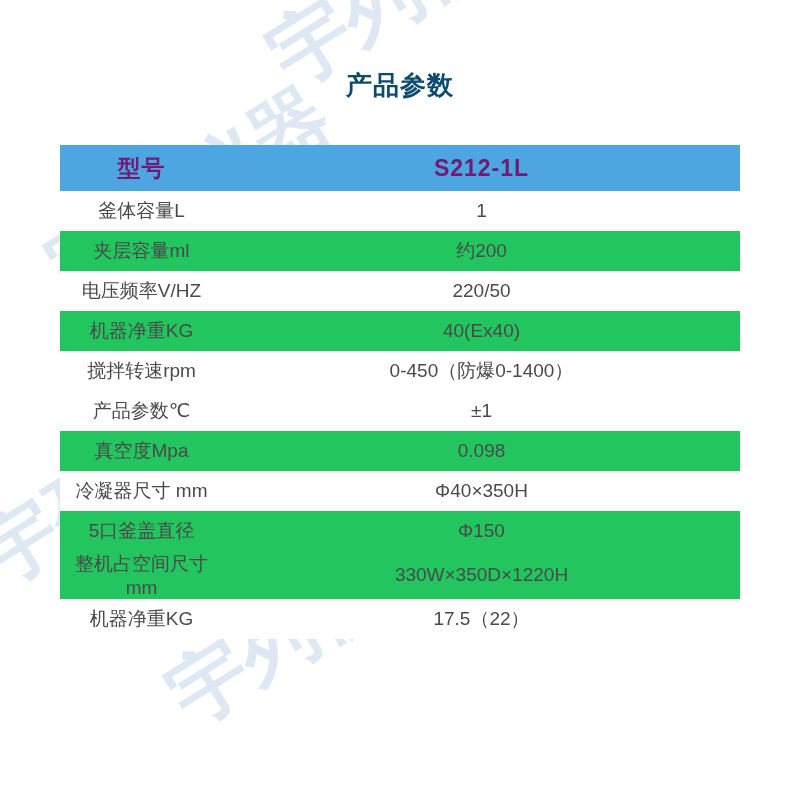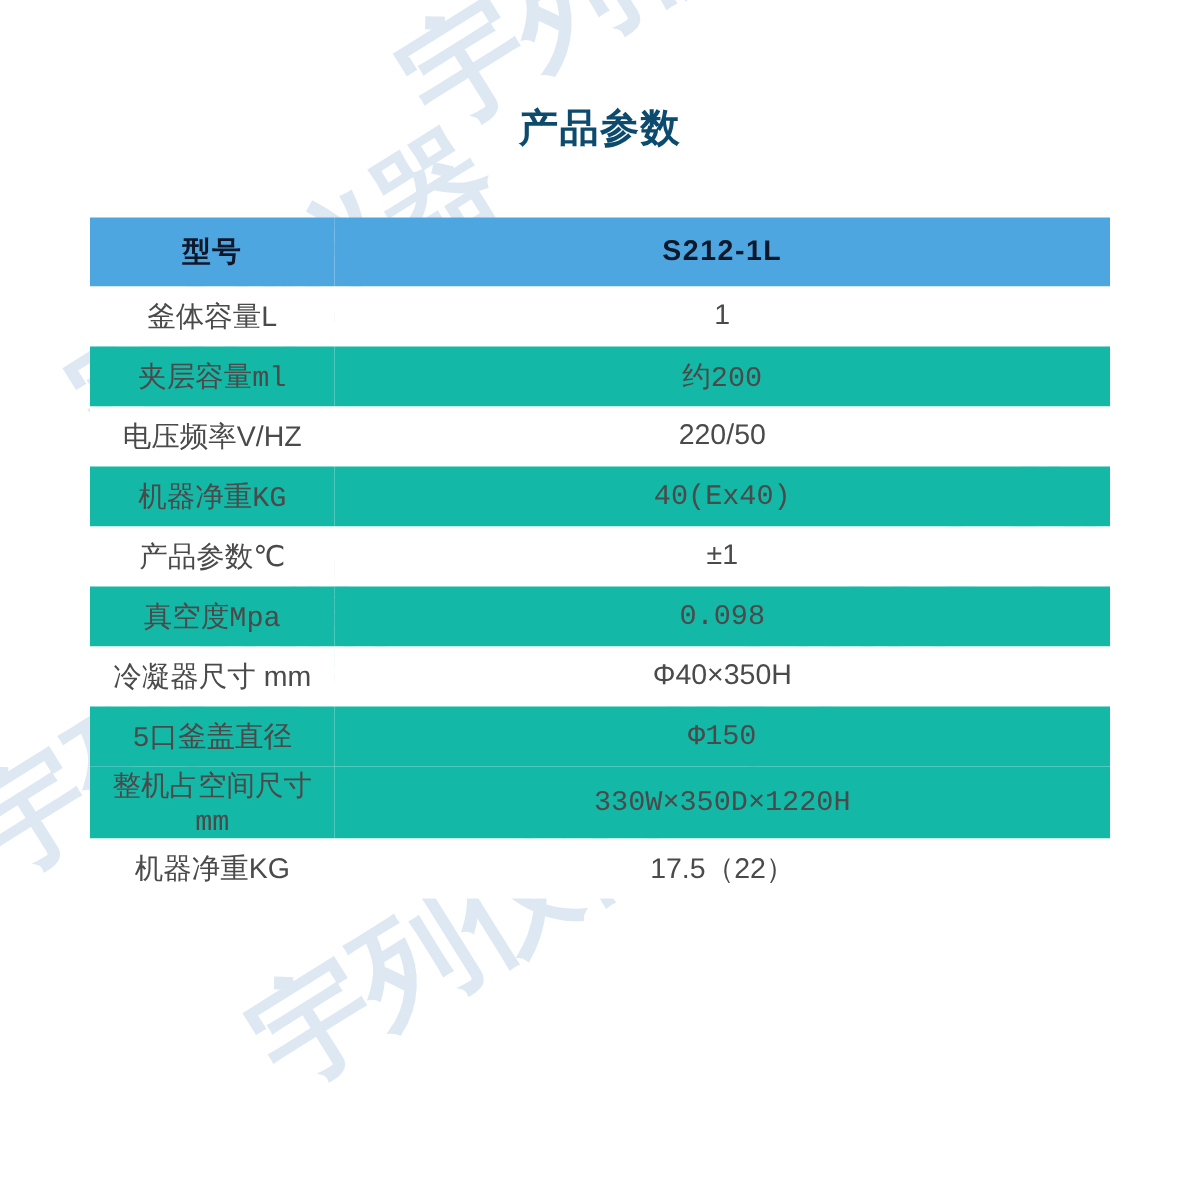--- a/index.html
+++ b/index.html
@@ -69,37 +69,36 @@
     text-align: center;
     vertical-align: middle;
     font-size: 19px;
     color: #4a4a4a;
     font-weight: normal;
     padding: 0 4px;
   }
 
   #spec-table thead th {
     background: #4da6e0;
-    color: #0f172a;
-    font-size: 19px;
+    color: #701a75;
+    font-size: 23px;
     font-weight: bold;
     height: 46px;
     letter-spacing: 1px;
   }
 
   #spec-table thead th.col-model {
     width: 155px;
   }
 
   #spec-table tbody tr.row-odd td {
     background: #ffffff;
   }
   #spec-table tbody tr.row-even td {
-    background: #14b8a6;
-    font-family: Liberation Mono, monospace;
+    background: #22c55e;
   }
 
   #spec-table tbody td.cell-label {
     width: 155px;
   }
 </style>
 </head>
 <body>
 
 <div id="watermark-layer">
@@ -132,20 +131,24 @@
       </tr>
       <tr class="row-odd">
         <td class="cell-label">电压频率V/HZ</td>
         <td class="cell-value">220/50</td>
       </tr>
       <tr class="row-even">
         <td class="cell-label">机器净重KG</td>
         <td class="cell-value">40(Ex40)</td>
       </tr>
       <tr class="row-odd">
+        <td class="cell-label">搅拌转速rpm</td>
+        <td class="cell-value">0-450（防爆0-1400）</td>
+      </tr>
+      <tr class="row-odd">
         <td class="cell-label">产品参数℃</td>
         <td class="cell-value">±1</td>
       </tr>
       <tr class="row-even">
         <td class="cell-label">真空度Mpa</td>
         <td class="cell-value">0.098</td>
       </tr>
       <tr class="row-odd">
         <td class="cell-label">冷凝器尺寸 mm</td>
         <td class="cell-value">Φ40×350H</td>

